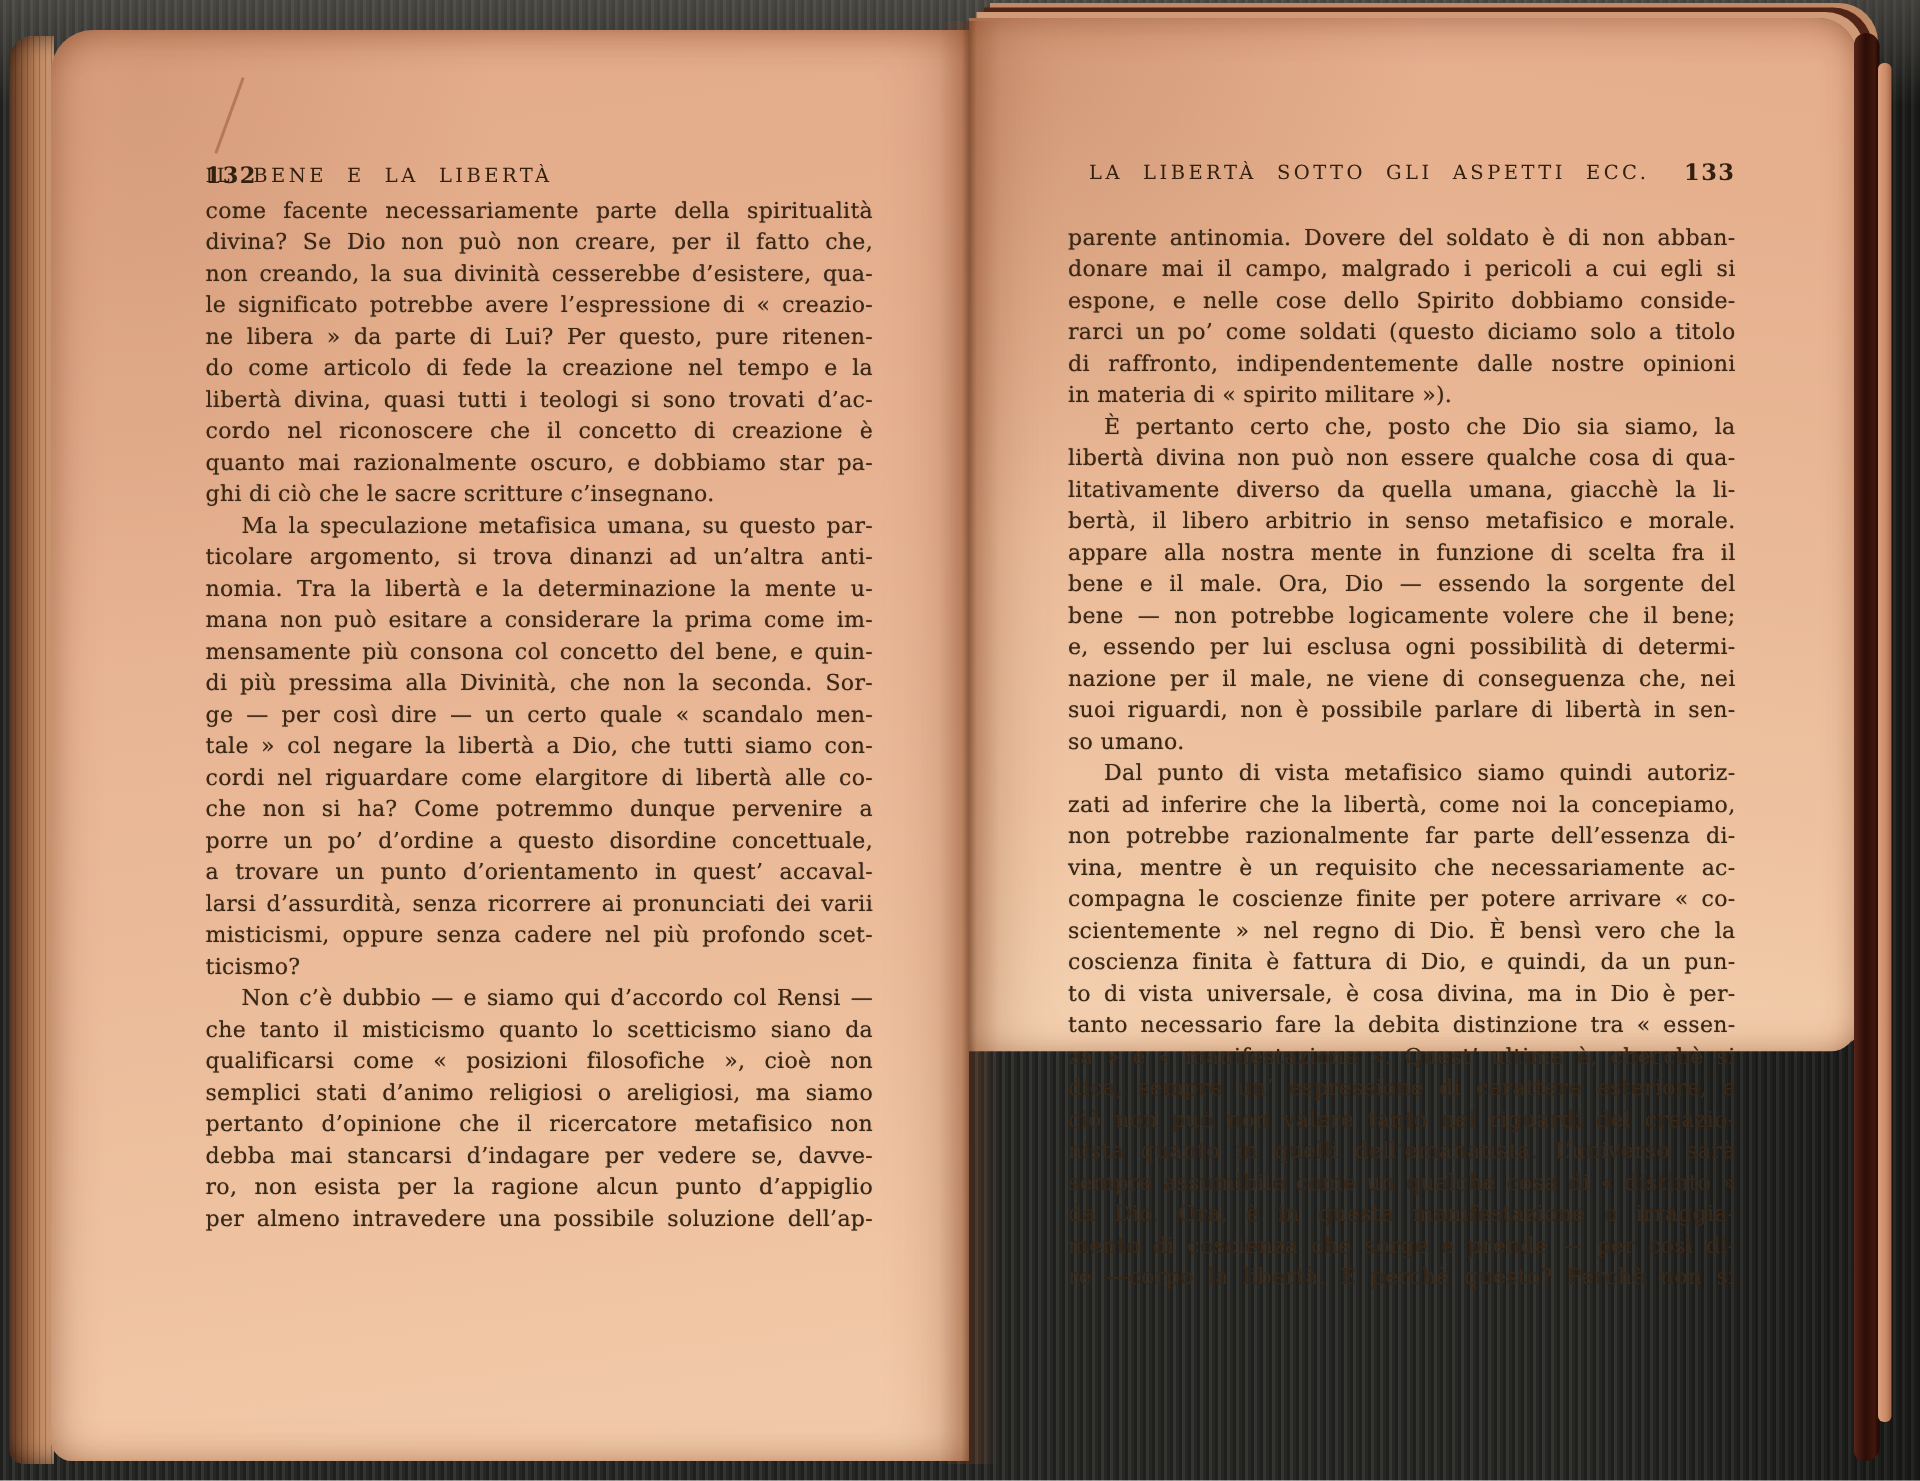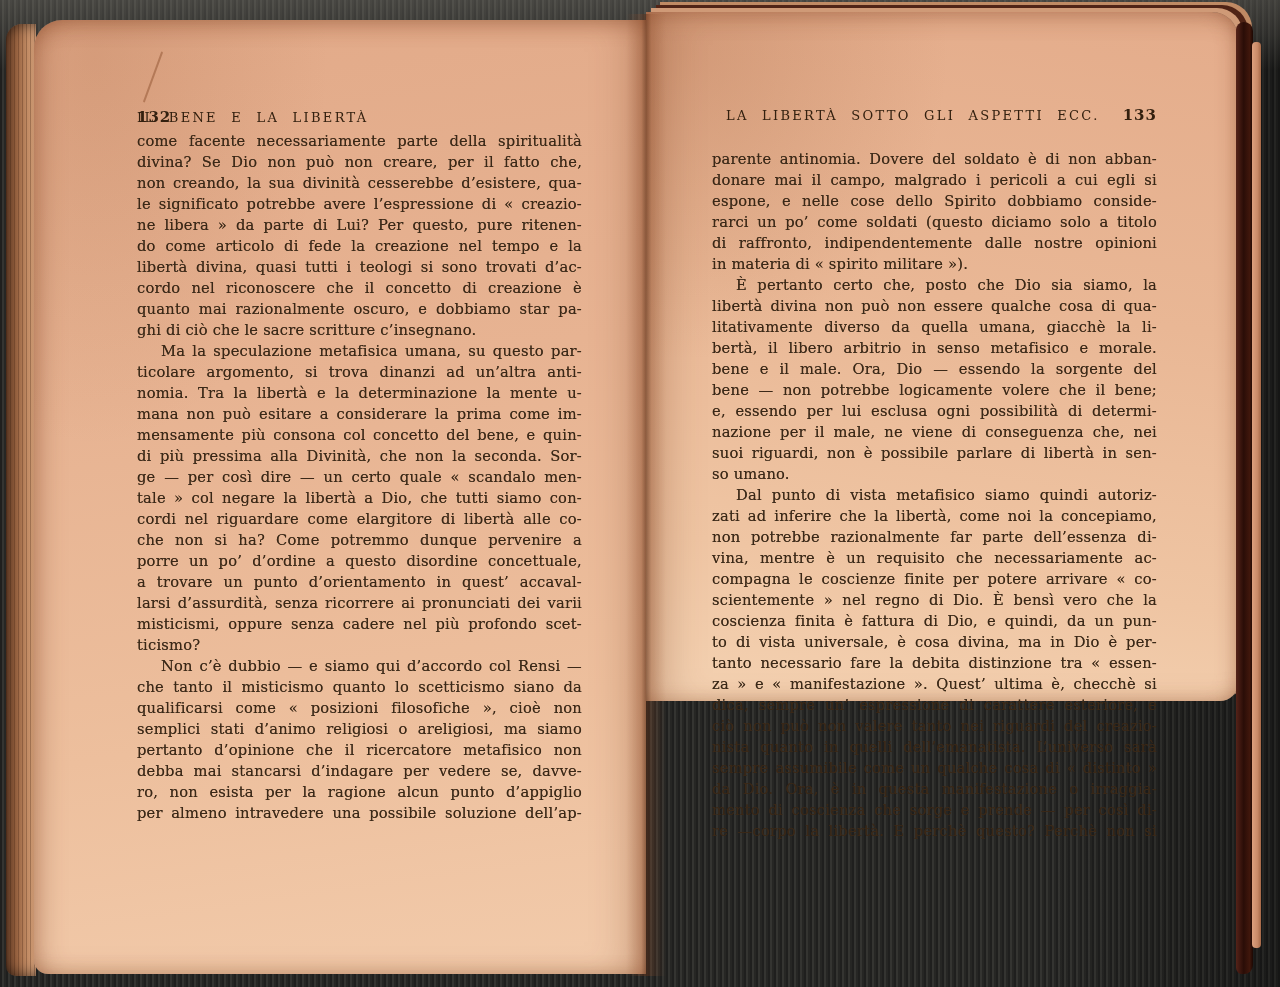--- a/index.html
+++ b/index.html
@@ -152,20 +152,21 @@
         <div class="line">parente antinomia. Dovere del soldato è di non abban-</div>
         <div class="line">donare mai il campo, malgrado i pericoli a cui egli si</div>
         <div class="line">espone, e nelle cose dello Spirito dobbiamo conside-</div>
         <div class="line">rarci un po’ come soldati (questo diciamo solo a titolo</div>
         <div class="line">di raffronto, indipendentemente dalle nostre opinioni</div>
         <div class="line pend">in materia di « spirito militare »).</div>
         <div class="line indent">È pertanto certo che, posto che Dio sia siamo, la</div>
         <div class="line">libertà divina non può non essere qualche cosa di qua-</div>
         <div class="line">litativamente diverso da quella umana, giacchè la li-</div>
         <div class="line">bertà, il libero arbitrio in senso metafisico e morale.</div>
+        <div class="line">appare alla nostra mente in funzione di scelta fra il</div>
         <div class="line">bene e il male. Ora, Dio — essendo la sorgente del</div>
         <div class="line">bene — non potrebbe logicamente volere che il bene;</div>
         <div class="line">e, essendo per lui esclusa ogni possibilità di determi-</div>
         <div class="line">nazione per il male, ne viene di conseguenza che, nei</div>
         <div class="line">suoi riguardi, non è possibile parlare di libertà in sen-</div>
         <div class="line pend">so umano.</div>
         <div class="line indent">Dal punto di vista metafisico siamo quindi autoriz-</div>
         <div class="line">zati ad inferire che la libertà, come noi la concepiamo,</div>
         <div class="line">non potrebbe razionalmente far parte dell’essenza di-</div>
         <div class="line">vina, mentre è un requisito che necessariamente ac-</div>

